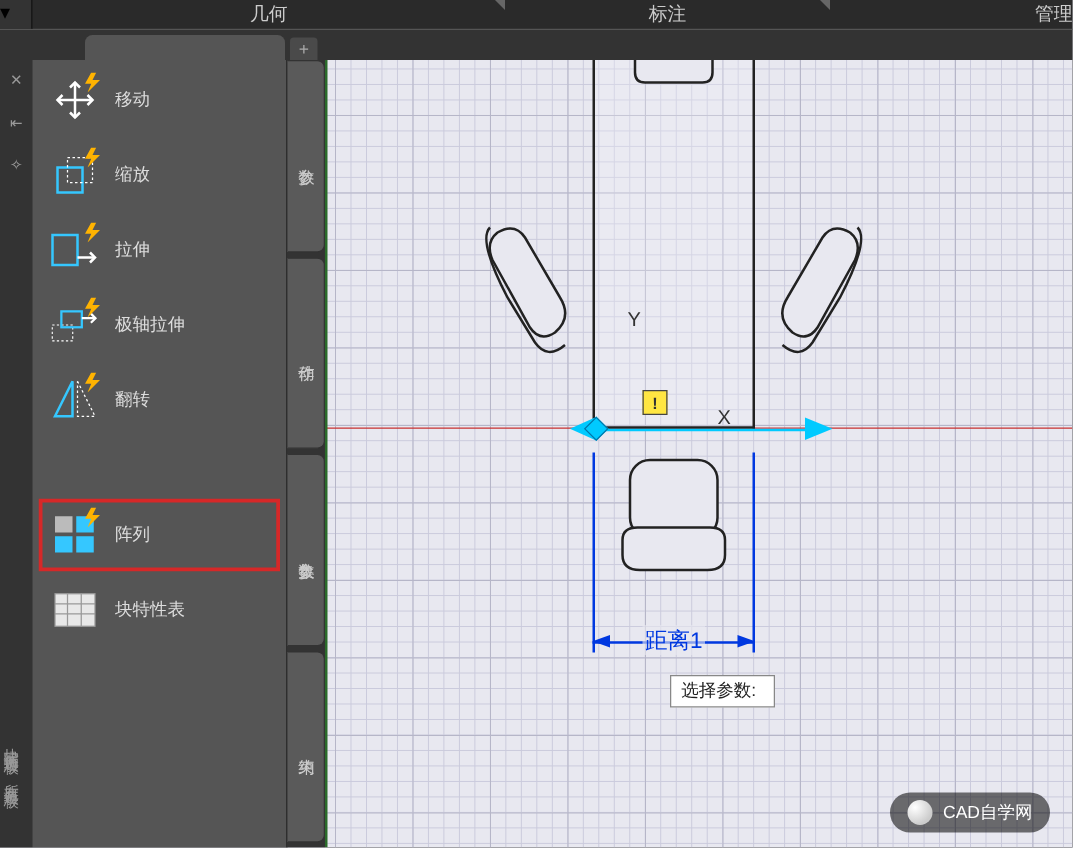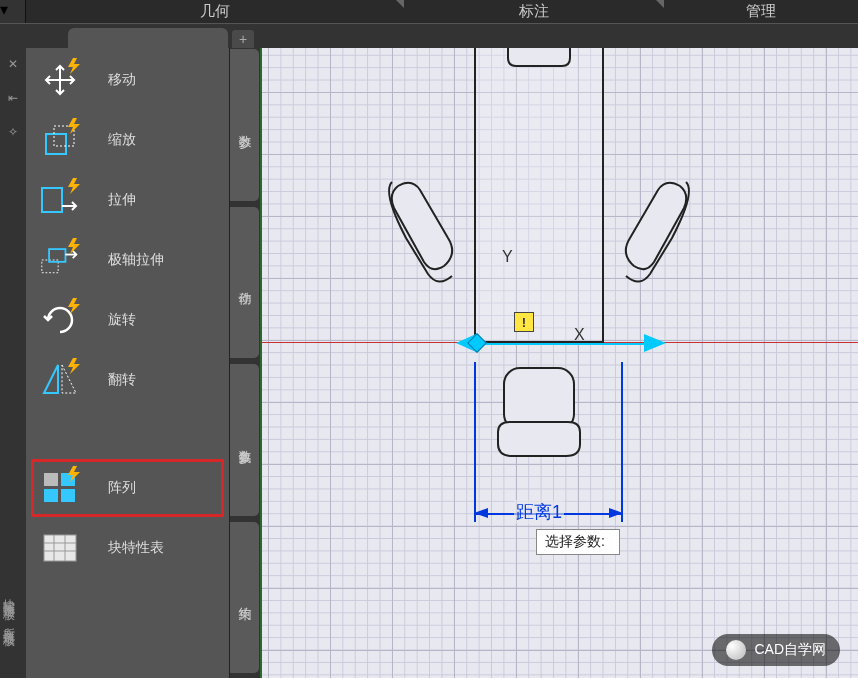--- a/index.html
+++ b/index.html
@@ -3,78 +3,78 @@
 <meta charset="utf-8">
 <style>
 * { margin: 0; padding: 0; box-sizing: border-box; }
 body { font-family: "Microsoft YaHei", sans-serif; background: #333; width: 858px; height: 678px; overflow: hidden; position: relative; }
 
 .top-tabs { display: flex; height: 24px; background: #2a2a2a; border-bottom: 1px solid #555; }
 .tab-sep { width: 26px; background: #333; border-right: 1px solid #111; }
 .tab-item { display: flex; align-items: center; justify-content: center; color: #ccc; font-size: 15px; position: relative; }
 .tab-item.t1 { width: 378px; }
 .tab-item.t2 { width: 260px; }
-.tab-item.t3 { flex: 1; }
+.tab-item.t3 { flex: 1; justify-content: flex-end; }
 .tab-corner { position: absolute; right: 0; top: 0; width: 0; height: 0; border-top: 8px solid #666; border-left: 8px solid transparent; }
 
 .file-tabs { height: 24px; background: #333; display: flex; align-items: flex-end; padding-left: 28px; }
 .file-tab { height: 20px; width: 160px; background: #555; border-radius: 6px 6px 0 0; margin-left: 40px; }
 .add-tab { width: 22px; height: 18px; background: #4a4a4a; margin-left: 4px; border-radius: 3px 3px 0 0; display: flex; align-items: center; justify-content: center; color: #aaa; font-size: 14px; }
 
 .main { position: absolute; top: 48px; left: 0; right: 0; bottom: 0; display: flex; }
 
 .left-icons { width: 26px; background: #333; display: flex; flex-direction: column; align-items: center; gap: 18px; padding-top: 8px; color: #999; font-size: 12px; }
 .li-btn { width: 16px; height: 16px; display: flex; align-items: center; justify-content: center; cursor: pointer; }
 
 .vlabel { position: absolute; left: 0; bottom: 50px; writing-mode: vertical-rl; color: #999; font-size: 12px; letter-spacing: 2px; }
 
 .toolbox { width: 204px; background: #555; padding: 4px 6px; display: flex; flex-direction: column; gap: 4px; border-right: 1px solid #222; }
-.tool-row { display: flex; align-items: center; gap: 28px; padding: 10px 8px; color: #ddd; font-size: 14px; cursor: pointer; }
+.tool-row { display: flex; align-items: center; gap: 12px; padding: 10px 8px; color: #ddd; font-size: 14px; cursor: pointer; }
 .tool-row.highlight { outline: 3px solid #d62828; outline-offset: -2px; margin-top: 48px; }
 .tool-icon { width: 40px; height: 36px; position: relative; display: flex; align-items: center; justify-content: center; }
 
 .side-tabs { width: 30px; display: flex; flex-direction: column; }
 .side-tab { flex: 1; background: #5a5a5a; border: 1px solid #333; border-left: none; border-radius: 0 6px 6px 0; margin-bottom: 4px; display: flex; align-items: center; justify-content: center; color: #ccc; font-size: 13px; writing-mode: vertical-rl; cursor: pointer; }
 
 .canvas { flex: 1; position: relative; background: #e8e8f0; overflow: hidden; }
 .grid { position: absolute; inset: 0; background-image:
   linear-gradient(#b6b6c8 1px, transparent 1px),
   linear-gradient(90deg, #b6b6c8 1px, transparent 1px),
   linear-gradient(#cacadc 1px, transparent 1px),
   linear-gradient(90deg, #cacadc 1px, transparent 1px);
   background-size: 62px 62px, 62px 62px, 12.4px 12.4px, 12.4px 12.4px;
   background-position: 8px -18px, 8px -18px, 8px -18px, 8px -18px;
 }
 .axis-h { position: absolute; top: 294px; left: 0; right: 0; height: 1px; background: #c73030; }
 .axis-v { position: absolute; left: 0; top: 0; bottom: 0; width: 2px; background: #2a6a2a; }
 
 .drawing { position: absolute; inset: 0; }
 .table-rect { position: absolute; left: 214px; top: 0; width: 130px; height: 295px; border: 2px solid #222; border-top: none; background: rgba(240,240,250,.3); }
-.dim-bottom { position: absolute; left: 214px; top: 454px; width: 149px; height: 22px; }
+.dim-bottom { position: absolute; left: 214px; top: 454px; width: 130px; height: 22px; }
 .dim-line { border-top: 2px solid #0038e0; position: absolute; top: 11px; left: 0; right: 0; }
 .dim-arr { position: absolute; width: 0; height: 0; border-top: 5px solid transparent; border-bottom: 5px solid transparent; top: 6px; }
 .dim-arr.l { left: 0; border-right: 14px solid #0038e0; }
 .dim-arr.r { right: 0; border-left: 14px solid #0038e0; }
 .dim-ext { position: absolute; width: 2px; background: #0038e0; top: -140px; height: 160px; }
 .dim-ext.l { left: 0; }
 .dim-ext.r { right: 0; }
 .dim-lbl { position: absolute; left: 40px; top: -2px; color: #0038e0; font-size: 18px; background: rgba(232,232,240,.6); padding: 0 2px; }
 
 .grip-warn { position: absolute; left: 254px; top: 264px; width: 20px; height: 20px; background: #ffe642; border: 1px solid #444; display: flex; align-items: center; justify-content: center; color: #333; font-weight: bold; font-size: 13px; }
 .axis-x { position: absolute; left: 314px; top: 278px; color: #333; font-size: 16px; }
 .axis-y { position: absolute; left: 242px; top: 200px; color: #333; font-size: 16px; }
 
 .param-arrow { position: absolute; top: 286px; left: 196px; width: 210px; height: 18px; }
 .pa-line { position: absolute; top: 9px; left: 18px; right: 20px; border-top: 2px solid #00caff; }
 .pa-tri { position: absolute; width: 0; height: 0; border-top: 9px solid transparent; border-bottom: 9px solid transparent; }
 .pa-tri.l { left: 0; border-right: 20px solid #00caff; }
 .pa-tri.r { right: 0; border-left: 22px solid #00caff; border-right: none; }
 .pa-box { position: absolute; left: 14px; top: 2px; width: 14px; height: 14px; background: #00caff; transform: rotate(45deg); border: 1px solid #0077aa; }
 
-.tooltip { position: absolute; left: 276px; top: 481px; background: #fff; color: #222; font-size: 14px; padding: 3px 14px 3px 8px; border: 1px solid #888; }
+.tooltip { position: absolute; left: 276px; top: 492px; background: #fff; color: #222; font-size: 14px; padding: 3px 14px 3px 8px; border: 1px solid #888; }
 
 .watermark { position: absolute; right: 18px; bottom: 12px; background: rgba(0,0,0,.55); color: #fff; font-size: 14px; padding: 6px 14px; border-radius: 16px; display: flex; align-items: center; gap: 8px; }
 .wm-icon { width: 20px; height: 20px; background: radial-gradient(circle at 30% 30%, #fff, #ccc 70%); border-radius: 50%; }
 
 
 .bolt { position: absolute; right: -2px; top: -4px; }
 </style>
 </head>
 <body>
 
@@ -165,32 +165,20 @@
             <line x1="28" y1="12" x2="40" y2="12" stroke="#fff" stroke-width="2"></line>
             <polyline points="36,8 40,12 36,16" fill="none" stroke="#fff" stroke-width="2"></polyline>
           </svg>
         <svg class="bolt" width="14" height="16">
             <polygon points="5,0 0,9 5,9 2,16 12,6 6,6 9,0" fill="#ffb300"></polygon>
           </svg>
       </span>
       <span>极轴拉伸</span>
     </div>
 
-    <div class="tool-row">
-      <span class="tool-icon">
-        <svg width="36" height="36" viewBox="0 0 36 36">
-            <path d="M 6 18 A 12 12 0 1 1 18 30" fill="none" stroke="#fff" stroke-width="2.5"></path>
-            <polyline points="2,14 6,18 10,14" fill="none" stroke="#fff" stroke-width="2.5"></polyline>
-          </svg>
-        <svg class="bolt" width="14" height="16">
-            <polygon points="5,0 0,9 5,9 2,16 12,6 6,6 9,0" fill="#ffb300"></polygon>
-          </svg>
-      </span>
-      <span>旋转</span>
-    </div>
 
     <div class="tool-row">
       <span class="tool-icon">
         <svg width="40" height="34" viewBox="0 0 40 34">
             <polygon points="18,2 4,30 18,30" fill="none" stroke="#35c7ff" stroke-width="2"></polygon>
             <polygon points="22,2 36,30 22,30" fill="none" stroke="#fff" stroke-width="1" stroke-dasharray="2 2"></polygon>
           </svg>
         <svg class="bolt" width="14" height="16">
             <polygon points="5,0 0,9 5,9 2,16 12,6 6,6 9,0" fill="#ffb300"></polygon>
           </svg>

